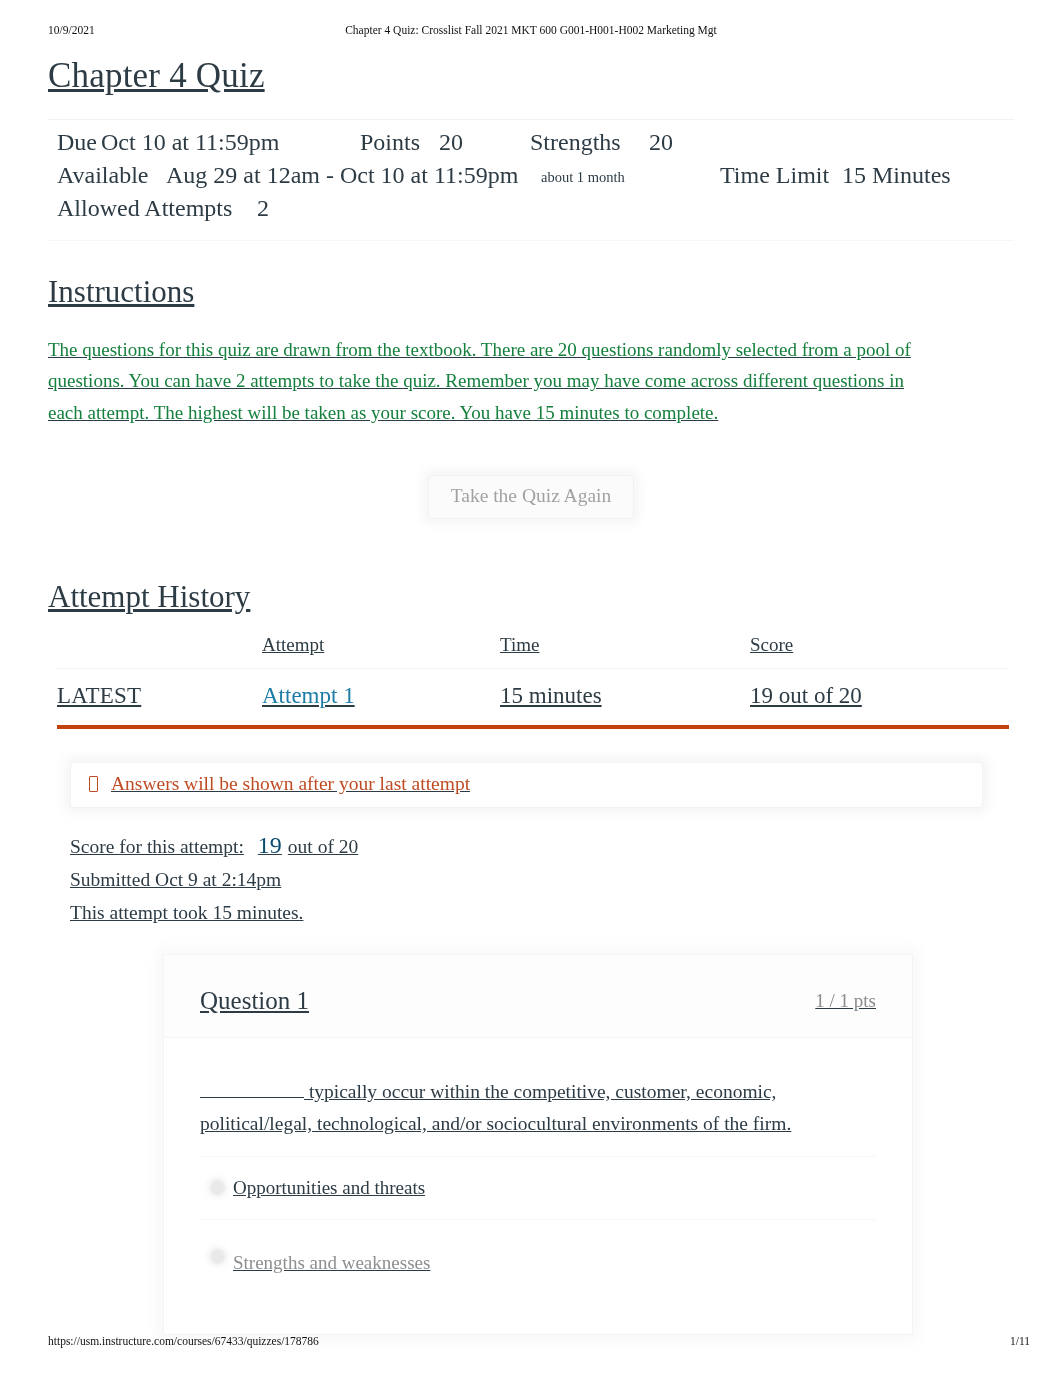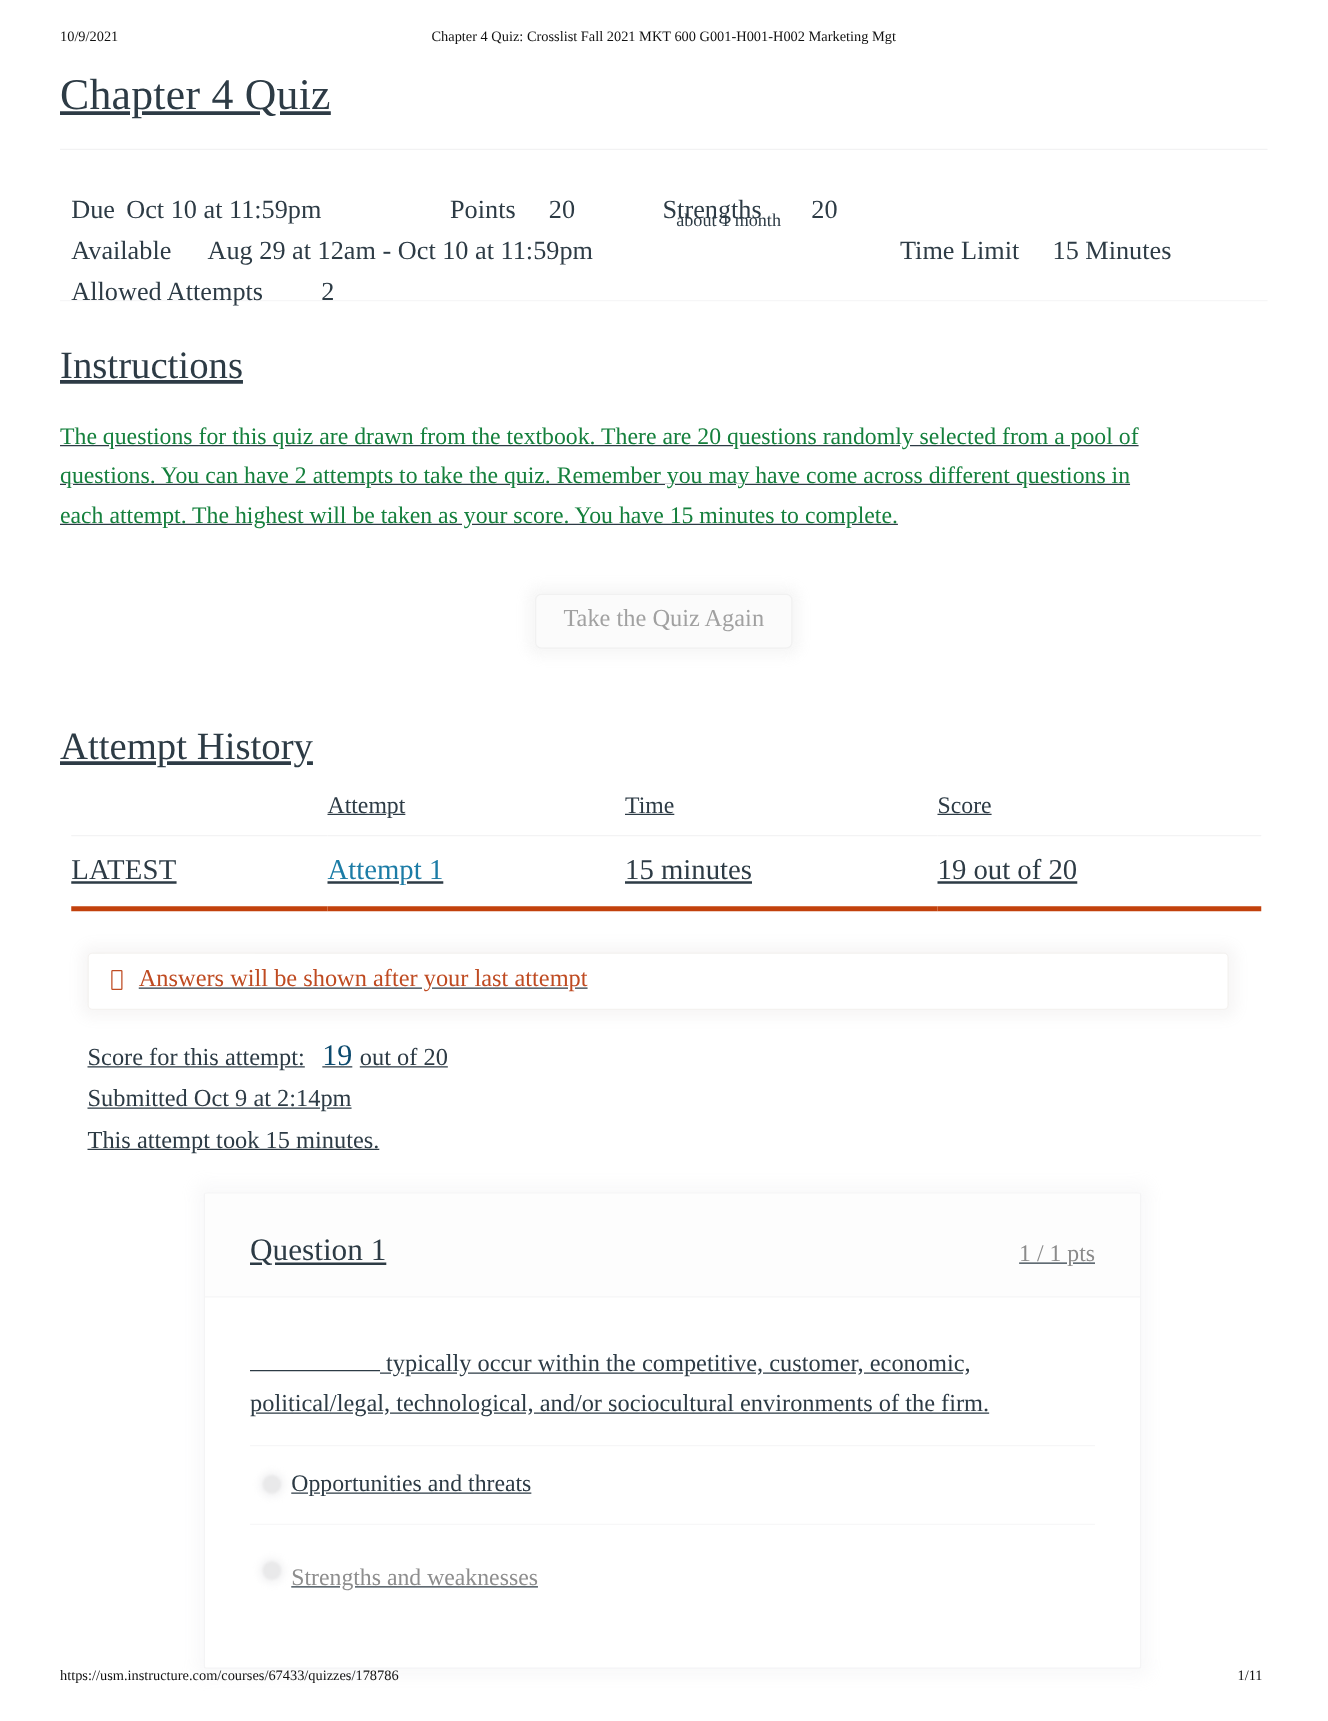--- a/index.html
+++ b/index.html
@@ -32,21 +32,21 @@
     text-align: center;
   }
   .print-footer {
     position: absolute;
     bottom: 24px; left: 0; right: 0;
     height: 18px;
     font-size: 11.5px;
     color: #111;
   }
   .print-footer .pf-url { position: absolute; left: 48px; top: 0; }
-  .print-footer .pf-page { position: absolute; right: 52px; top: 0; }
+  .print-footer .pf-page { position: absolute; right: 32px; top: 0; }
 
   
   .page {
     position: absolute;
     top: 48px; left: 0; right: 0;
     padding: 0 48px;
     text-decoration: underline;
   }
 
   h1.quiz-title {
@@ -65,25 +65,24 @@
     border-bottom: 1px solid #f6f6f7;
     padding: 9px 0 12px 0;
     position: relative;
   }
   .qd-row {
     position: relative;
     height: 33px;
     white-space: nowrap;
   }
   .qd-label, .qd-value {
-    font-size: 21px;
+    font-size: 24px;
     color: #2d3b45;
     position: absolute;
     top: 0;
-    margin-top: 26px;
   }
   .qd-small {
     font-size: 14.5px;
     color: #2d3b45;
     position: absolute;
   }
 
   
   .p-due-l   { left: 9px; }
   .p-due-v   { left: 53px; }
@@ -230,21 +229,21 @@
     margin: 25px 0 0 115px;
     width: 750px;
     background: #ffffff;
     border: 1px solid #f4f4f5;
     border-radius: 2px;
     box-shadow: 0 0 12px 7px rgba(248,248,249,0.9);
     filter: blur(0.4px);
   }
   .question-header {
     display: flex;
-    align-items: flex-end;
+    align-items: center;
     justify-content: space-between;
     padding: 32px 36px 22px 36px;
     border-bottom: 1px solid #f5f5f6;
     background: #fdfdfd;
   }
   .question-title {
     font-size: 25px;
     color: #2d3b45;
   }
   .question-pts {

